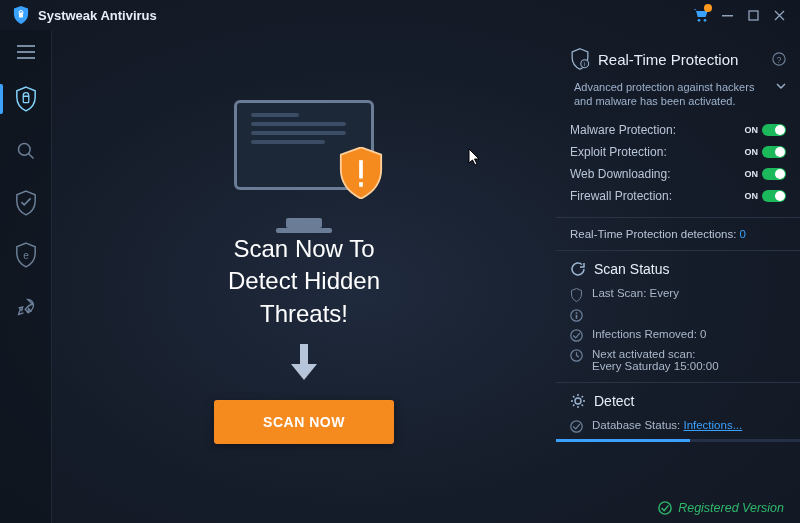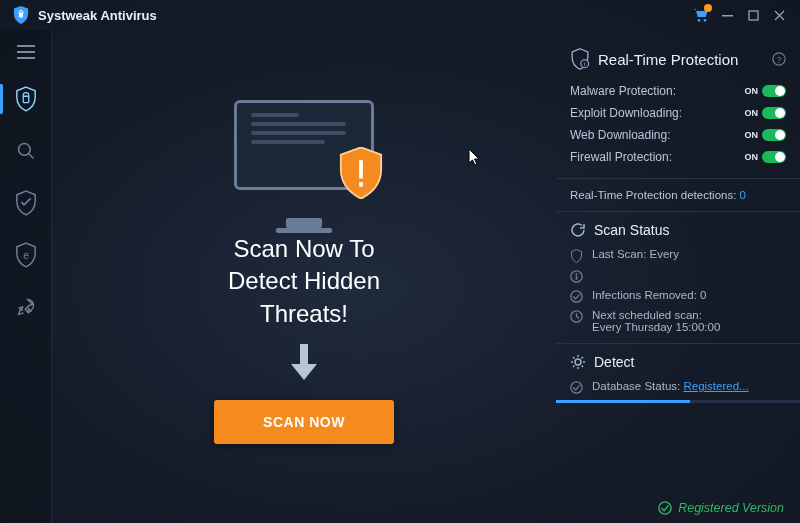--- a/index.html
+++ b/index.html
@@ -169,27 +169,35 @@
             <text x="18" y="23" text-anchor="middle" font-size="7" fill="#9db6d2">i</text>
           </svg>
         <span>Real-Time Protection</span>
         <span class="help-icon">
             <svg width="14" height="14" viewBox="0 0 16 16">
               <circle cx="8" cy="8" r="7" fill="none" stroke="currentColor" stroke-width="1.3"></circle>
               <text x="8" y="12" text-anchor="middle" font-size="10" fill="currentColor">?</text>
             </svg>
           </span>
       </div>
+      <div class="desc-row">
+        <span>Advanced protection against hackers and malware has been activated.</span>
+        <span class="chev">
+            <svg width="10" height="10" viewBox="0 0 10 10">
+              <path d="M1 3l4 4 4-4" fill="none" stroke="currentColor" stroke-width="1.4"></path>
+            </svg>
+          </span>
+      </div>
       <div class="row">
           <span class="lbl">Malware Protection:</span>
           <span class="switch-on">ON</span>
           <span class="switch"></span>
         </div>
       <div class="row">
-          <span class="lbl">Exploit Downloading:</span>
+          <span class="lbl">Exploit Protection:</span>
           <span class="switch-on">ON</span>
           <span class="switch"></span>
         </div>
       <div class="row">
           <span class="lbl">Web Downloading:</span>
           <span class="switch-on">ON</span>
           <span class="switch"></span>
         </div>
       <div class="row">
           <span class="lbl">Firewall Protection:</span>
@@ -232,39 +240,39 @@
           </span>
           <span><span>Infections Removed:</span> <span>0</span></span>
         </div>
       <div class="status-item">
           <span class="ico">
             <svg width="13" height="13" viewBox="0 0 16 16">
               <circle cx="8" cy="8" r="7" fill="none" stroke="currentColor" stroke-width="1.5"></circle>
               <path d="M8 4v4l3 2" fill="none" stroke="currentColor" stroke-width="1.5"></path>
             </svg>
           </span>
-          <span><span>Next scheduled scan:</span> <span class="sched-val">Every Thursday 15:00:00</span></span>
+          <span><span>Next activated scan:</span> <span class="sched-val">Every Saturday 15:00:00</span></span>
         </div>
       <div class="sep"></div>
 
       <div class="sec-head" style="font-size:14px;">
         <svg width="16" height="16" viewBox="0 0 16 16">
             <circle cx="8" cy="8" r="3" fill="none" stroke="#9db6d2" stroke-width="1.4"></circle>
             <path stroke="#9db6d2" stroke-width="1.4" d="M8 1v2M8 13v2M1 8h2M13 8h2M3 3l1.4 1.4M11.6 11.6L13 13M13 3l-1.4 1.4M4.4 11.6L3 13"></path>
           </svg>
         <span>Detect</span>
       </div>
       <div class="status-item">
           <span class="ico">
             <svg width="13" height="13" viewBox="0 0 16 16">
               <circle cx="8" cy="8" r="7" fill="none" stroke="currentColor" stroke-width="1.5"></circle>
               <path d="M4 8l3 3 5-6" fill="none" stroke="currentColor" stroke-width="1.5"></path>
             </svg>
           </span>
-          <span><span>Database Status:</span> <span class="link">Registered...</span></span>
+          <span><span>Database Status:</span> <span class="link">Infections...</span></span>
         </div>
       <div class="progress"></div>
     </div>
   </div>
 </div>
 
 <svg class="cursor" width="14" height="20" viewBox="0 0 14 20">
     <path fill="#fff" stroke="#000" stroke-width="1" d="M1 1v14l3.5-3 2.5 5 2-1-2.5-5H11z"></path>
   </svg>
 

